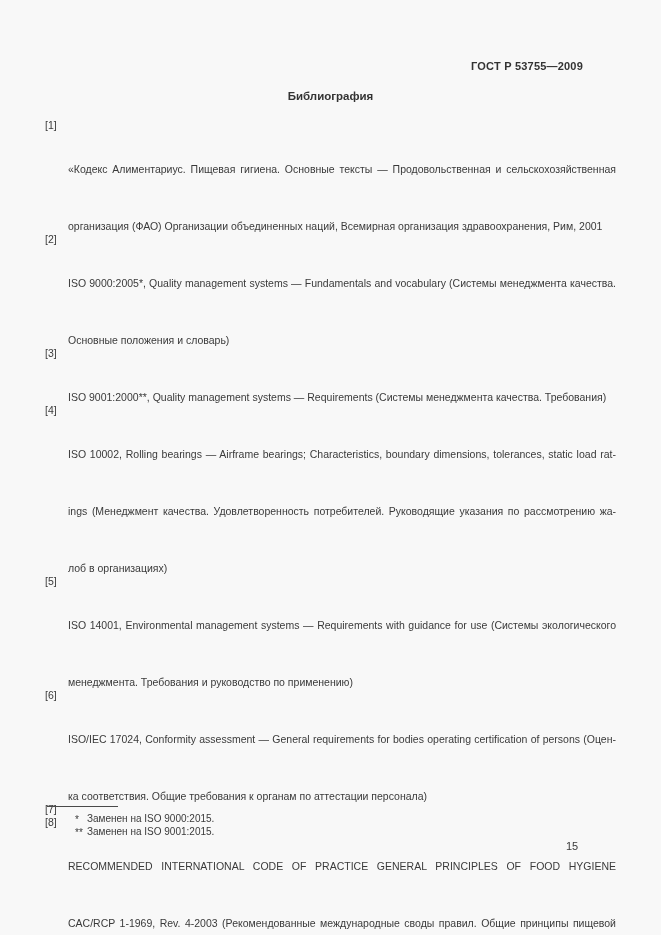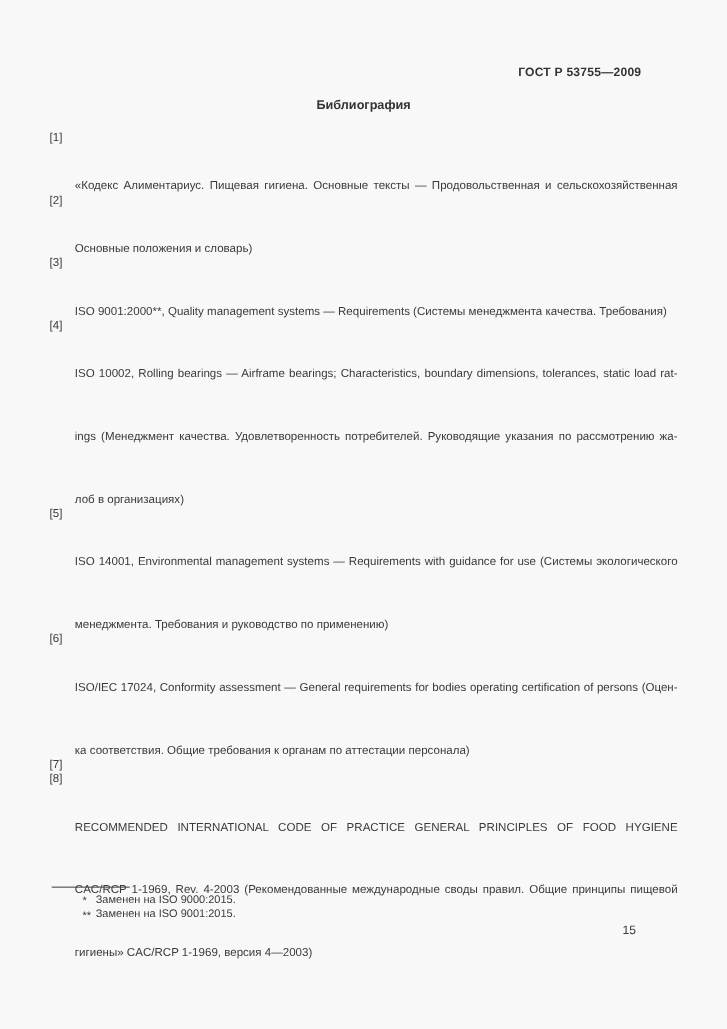--- a/index.html
+++ b/index.html
@@ -110,26 +110,28 @@
   <div class="header-right">ГОСТ Р 53755—2009</div>
 
   <div class="section-title">Библиография</div>
 
   <div class="bibliography">
 
     <div class="bib-item">
       <span class="ref-num">[1]</span>
       <div class="ref-text">
         <div class="line jl">«Кодекс Алиментариус. Пищевая гигиена. Основные тексты — Продовольственная и сельскохозяйственная</div>
+        <div class="line ll">организация (ФАО) Организации объединенных наций, Всемирная организация здравоохранения, Рим, 2001</div>
       </div>
     </div>
 
     <div class="bib-item">
       <span class="ref-num">[2]</span>
       <div class="ref-text">
+        <div class="line jl">ISO 9000:2005*, Quality management systems — Fundamentals and vocabulary (Системы менеджмента качества.</div>
         <div class="line ll">Основные положения и словарь)</div>
       </div>
     </div>
 
     <div class="bib-item">
       <span class="ref-num">[3]</span>
       <div class="ref-text">
         <div class="line ll">ISO 9001:2000**, Quality management systems — Requirements (Системы менеджмента качества. Требования)</div>
       </div>
     </div>

